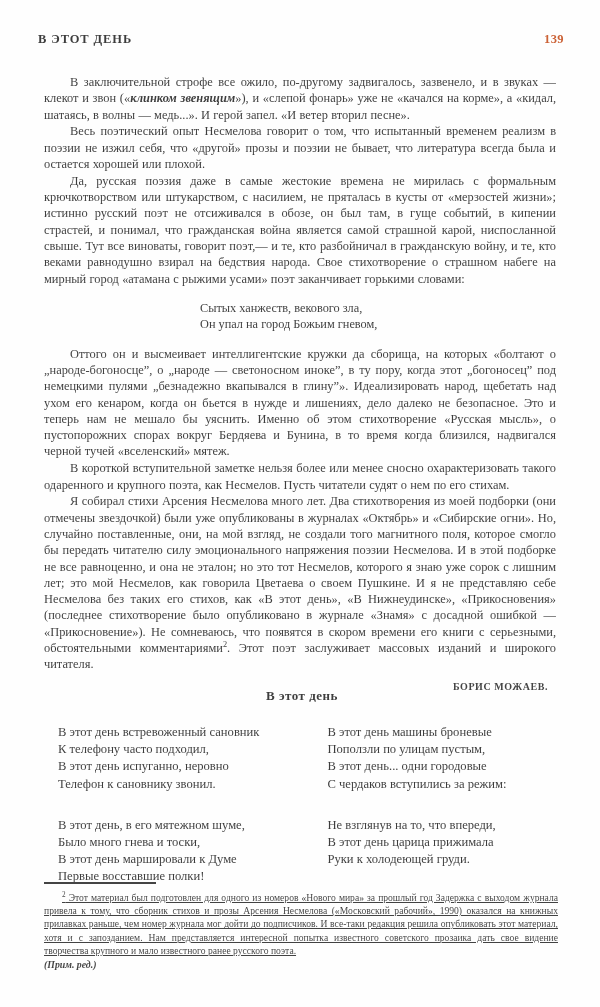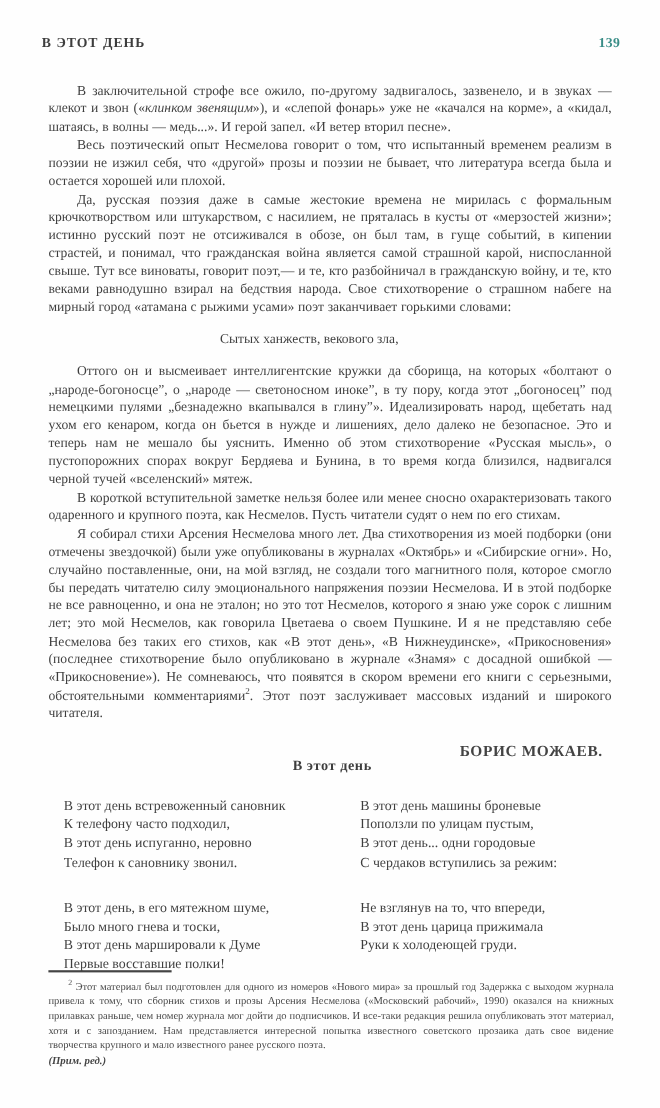--- a/index.html
+++ b/index.html
@@ -38,21 +38,21 @@
     font-weight: bold;
     font-size: 12.5px;
     letter-spacing: 0.9px;
     text-transform: uppercase;
     color: #141414;
   }
   .running-head-page {
     font-weight: bold;
     font-size: 12.5px;
     letter-spacing: 0.4px;
-    color: #0f766e;
+    color: #c2410c;
   }
 
   
   .body-col {
     position: absolute;
     top: 74px;
     left: 44px;
     width: 512px;
   }
 
@@ -60,44 +60,44 @@
     margin: 0 0 0.5px 0;
     font-size: 12.4px;
     line-height: 16.3px;
     text-align: justify;
     text-indent: 26px;
     text-justify: inter-word;
     word-spacing: 0.2px;
     color: #141414;
   }
 
-  em.it { font-style: italic; }
+  em.it { font-style: italic; font-weight: bold; }
 
   sup.fn-mark {
     font-size: 8.3px;
     vertical-align: super;
     line-height: 0;
   }
 
   
   .verse-quote {
     margin: 13px 0 13px 0;
     padding-left: 156px;
     font-size: 12.3px;
     line-height: 16.4px;
     color: #141414;
   }
   .verse-quote .vline { white-space: pre; }
 
   
   .signature {
-    margin-top: 20px;
+    margin-top: 8px;
     text-align: right;
     font-weight: bold;
-    font-size: 14px;
+    font-size: 10px;
     letter-spacing: 0.55px;
     padding-right: 8px;
   }
 
   
   .poem-block {
     position: absolute;
     top: 688px;
     left: 44px;
     width: 516px;
@@ -143,20 +143,21 @@
     background: #1d1d1d;
     margin: 0 0 7px 0;
   }
   .footnote-text {
     margin: 0;
     font-size: 9.6px;
     line-height: 13.4px;
     text-align: justify;
     text-indent: 18px;
     color: #1a1a1a;
+    text-decoration: underline;
   }
   .footnote-text sup {
     font-size: 7.2px;
     vertical-align: super;
     line-height: 0;
   }
   .footnote-ed {
     margin: 1px 0 0 0;
     font-size: 9.8px;
     font-style: italic;
@@ -183,20 +184,21 @@
   </div>
 
   <div class="body-col">
 
     <p class="para" id="para-1"><span>В заключительной строфе все ожило, по-другому задвигалось, зазвенело, и в звуках — клекот и звон («</span><em class="it">клинком звенящим</em><span>»), и «слепой фонарь» уже не «качался на корме», а «кидал, шатаясь, в волны — медь...». И герой запел. «И ветер вторил песне».</span></p>
     <p class="para" id="para-2"><span>Весь поэтический опыт Несмелова говорит о том, что испытанный временем реализм в поэзии не изжил себя, что «другой» прозы и поэзии не бывает, что литература всегда была и остается хорошей или плохой.</span></p>
     <p class="para" id="para-3"><span>Да, русская поэзия даже в самые жестокие времена не мирилась с формальным крючкотворством или штукарством, с насилием, не пряталась в кусты от «мерзостей жизни»; истинно русский поэт не отсиживался в обозе, он был там, в гуще событий, в кипении страстей, и понимал, что гражданская война является самой страшной карой, ниспосланной свыше. Тут все виноваты, говорит поэт,— и те, кто разбойничал в гражданскую войну, и те, кто веками равнодушно взирал на бедствия народа. Свое стихотворение о страшном набеге на мирный город «атамана с рыжими усами» поэт заканчивает горькими словами:</span></p>
 
     <div class="verse-quote" id="verse-quote">
         <div class="vline">Сытых ханжеств, векового зла,</div>
+        <div class="vline">Он упал на город Божьим гневом,</div>
       </div>
 
     <p class="para" id="para-4"><span>Оттого он и высмеивает интеллигентские кружки да сборища, на которых «болтают о „народе-богоносце”, о „народе — светоносном иноке”, в ту пору, когда этот „богоносец” под немецкими пулями „безнадежно вкапывался в глину”». Идеализировать народ, щебетать над ухом его кенаром, когда он бьется в нужде и лишениях, дело далеко не безопасное. Это и теперь нам не мешало бы уяснить. Именно об этом стихотворение «Русская мысль», о пустопорожних спорах вокруг Бердяева и Бунина, в то время когда близился, надвигался черной тучей «вселенский» мятеж.</span></p>
     <p class="para" id="para-5"><span>В короткой вступительной заметке нельзя более или менее сносно охарактеризовать такого одаренного и крупного поэта, как Несмелов. Пусть читатели судят о нем по его стихам.</span></p>
     <p class="para" id="para-6"><span>Я собирал стихи Арсения Несмелова много лет. Два стихотворения из моей подборки (они отмечены звездочкой) были уже опубликованы в журналах «Октябрь» и «Сибирские огни». Но, случайно поставленные, они, на мой взгляд, не создали того магнитного поля, которое смогло бы передать читателю силу эмоционального напряжения поэзии Несмелова. И в этой подборке не все равноценно, и она не эталон; но это тот Несмелов, которого я знаю уже сорок с лишним лет; это мой Несмелов, как говорила Цветаева о своем Пушкине. И я не представляю себе Несмелова без таких его стихов, как «В этот день», «В Нижнеудинске», «Прикосновения» (последнее стихотворение было опубликовано в журнале «Знамя» с досадной ошибкой — «Прикосновение»). Не сомневаюсь, что появятся в скором времени его книги с серьезными, обстоятельными комментариями</span><sup class="fn-mark">2</sup><span>. Этот поэт заслуживает массовых изданий и широкого читателя.</span></p>
 
     <div class="signature">БОРИС МОЖАЕВ.</div>
   </div>
 
   <div class="poem-block">

